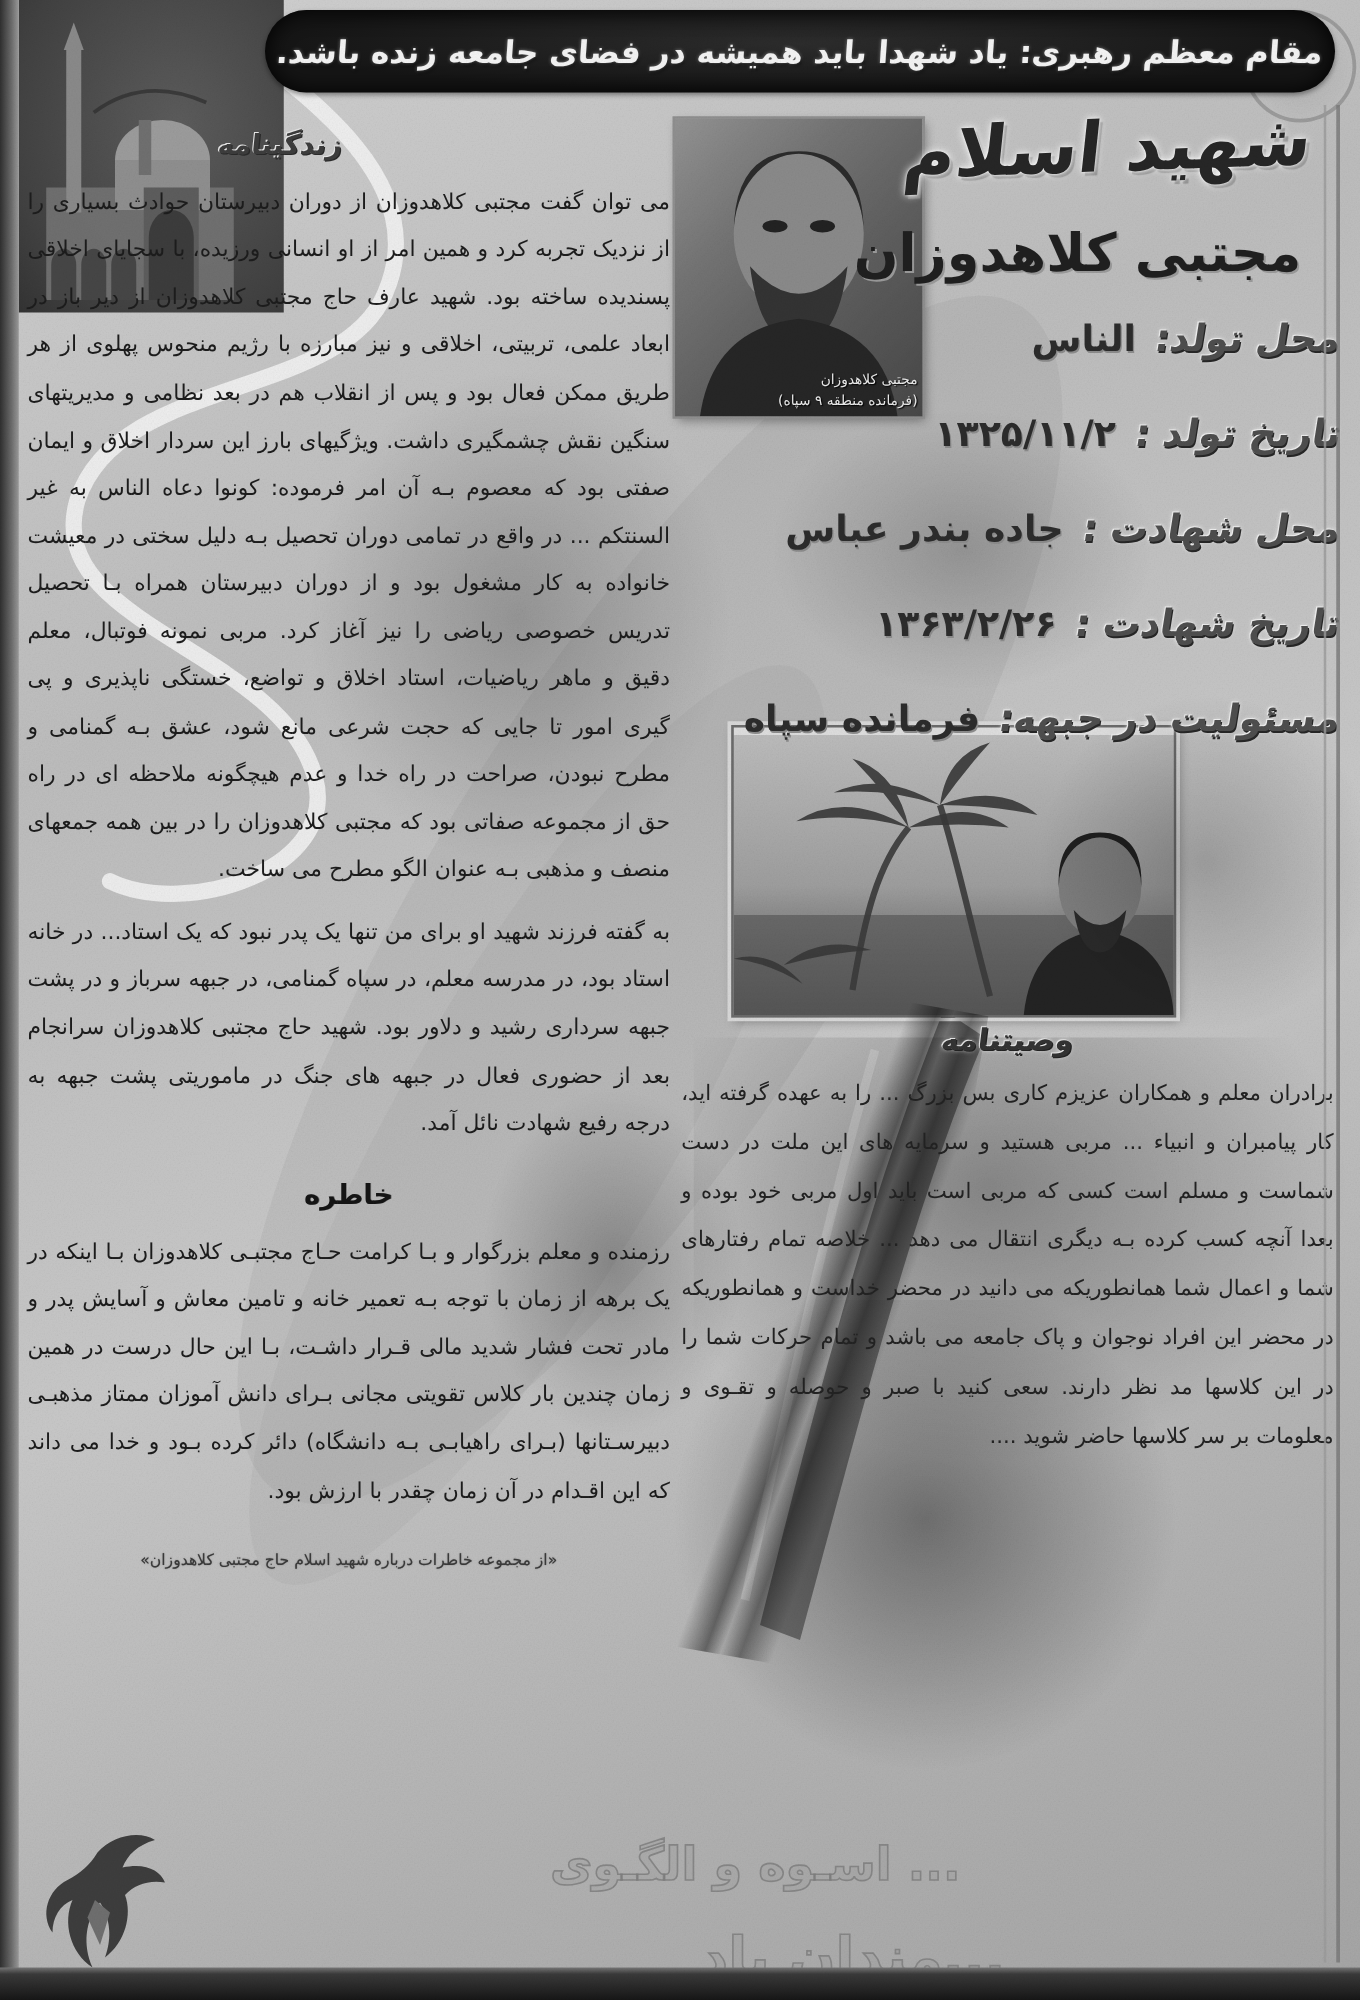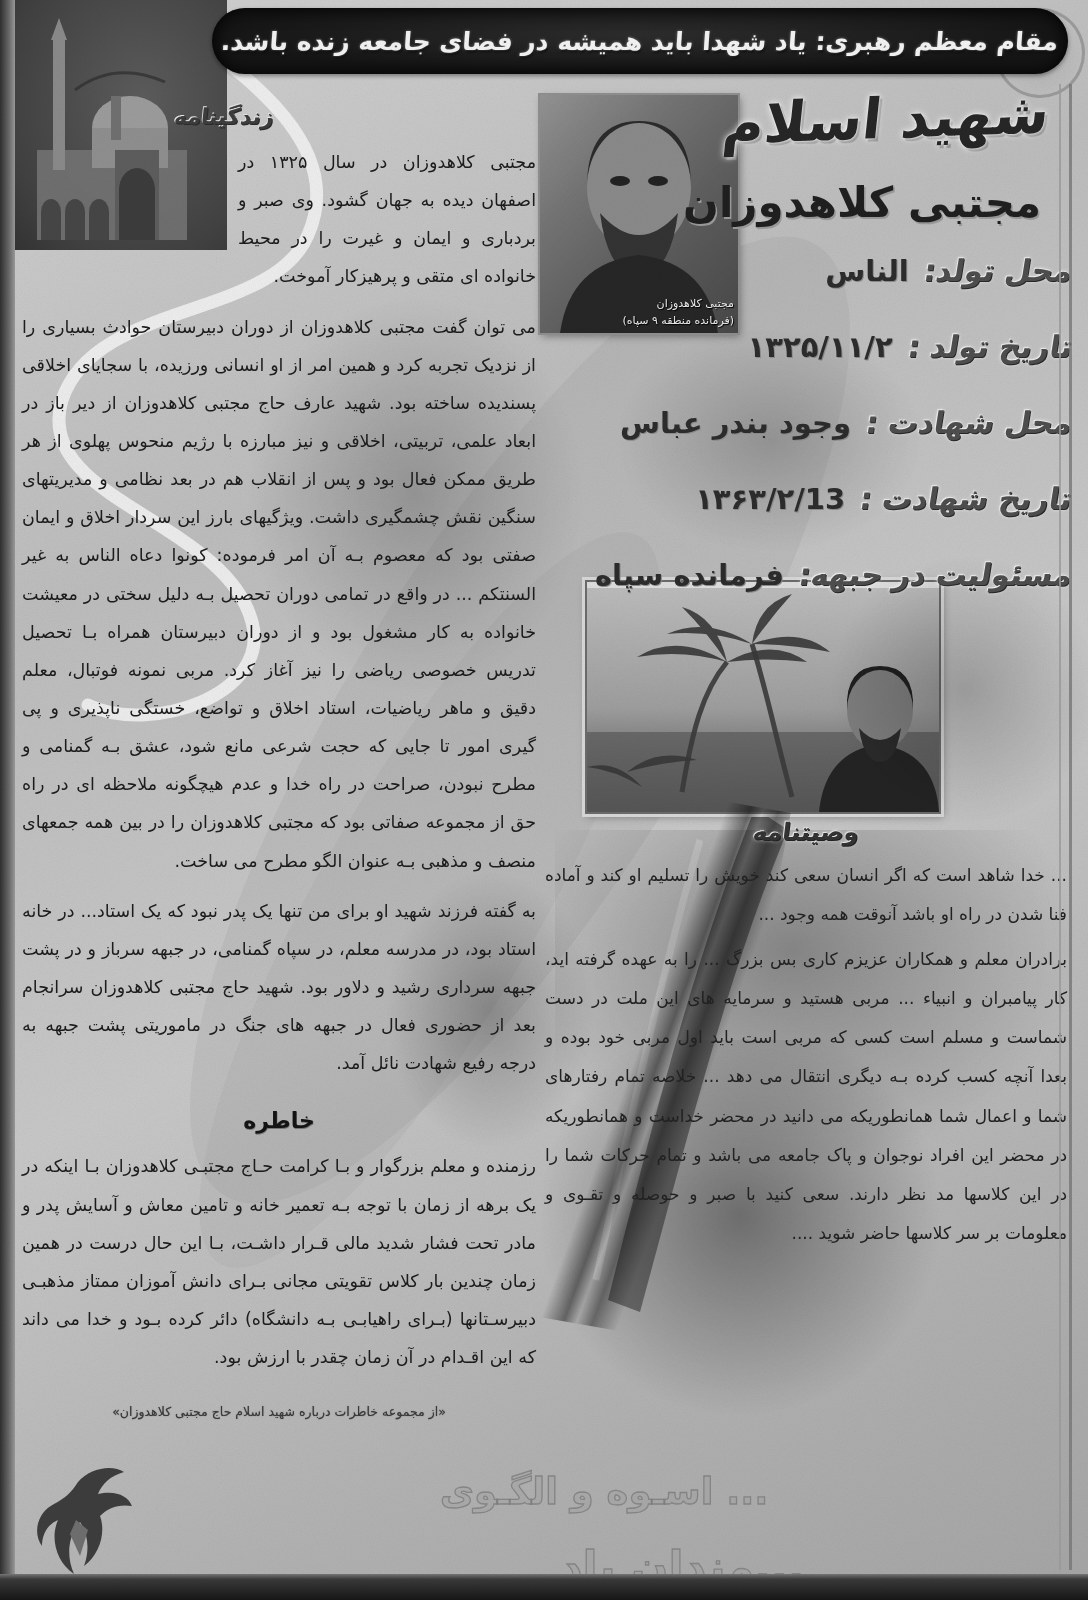--- a/index.html
+++ b/index.html
@@ -138,21 +138,20 @@
       <path d="M104,240 v-50 a18,22 0 0 1 36,0 v50 Z" fill="#3c3c3c"></path>
       <path d="M26,240 v-28 a10,13 0 0 1 20,0 v28 Z" fill="#464646"></path>
       <path d="M50,240 v-28 a10,13 0 0 1 20,0 v28 Z" fill="#464646"></path>
       <path d="M74,240 v-28 a10,13 0 0 1 20,0 v28 Z" fill="#464646"></path>
       <path d="M60,90 q40,-30 90,-8" stroke="#2e2e2e" stroke-width="3" fill="none" opacity="0.7"></path>
     </svg>
   </div>
 
   <div class="bio">
     <div class="bio-heading">زندگینامه</div>
-    <p><span class="img-spacer"></span><span>مجتبی کلاهدوزان در سال ۱۳۲۵ در اصفهان دیده به جهان گشود. وی صبر و بردباری و ایمان و غیرت را در محیط خانواده ای متقی و پرهیزکار آموخت.</span></p>
     <p>می توان گفت مجتبی کلاهدوزان از دوران دبیرستان حوادث بسیاری را از نزدیک تجربه کرد و همین امر از او انسانی ورزیده، با سجایای اخلاقی پسندیده ساخته بود. شهید عارف حاج مجتبی کلاهدوزان از دیر باز در ابعاد علمی، تربیتی، اخلاقی و نیز مبارزه با رژیم منحوس پهلوی از هر طریق ممکن فعال بود و پس از انقلاب هم در بعد نظامی و مدیریتهای سنگین نقش چشمگیری داشت. ویژگیهای بارز این سردار اخلاق و ایمان صفتی بود که معصوم بـه آن امر فرموده: کونوا دعاه الناس به غیر السنتکم ... در واقع در تمامی دوران تحصیل بـه دلیل سختی در معیشت خانواده به کار مشغول بود و از دوران دبیرستان همراه بـا تحصیل تدریس خصوصی ریاضی را نیز آغاز کرد. مربی نمونه فوتبال، معلم دقیق و ماهر ریاضیات، استاد اخلاق و تواضع، خستگی ناپذیری و پی گیری امور تا جایی که حجت شرعی مانع شود، عشق بـه گمنامی و مطرح نبودن، صراحت در راه خدا و عدم هیچگونه ملاحظه ای در راه حق از مجموعه صفاتی بود که مجتبی کلاهدوزان را در بین همه جمعهای منصف و مذهبی بـه عنوان الگو مطرح می ساخت.</p>
     <p>به گفته فرزند شهید او برای من تنها یک پدر نبود که یک استاد... در خانه استاد بود، در مدرسه معلم، در سپاه گمنامی، در جبهه سرباز و در پشت جبهه سرداری رشید و دلاور بود. شهید حاج مجتبی کلاهدوزان سرانجام بعد از حضوری فعال در جبهه های جنگ در ماموریتی پشت جبهه به درجه رفیع شهادت نائل آمد.</p>
     <div class="memory-heading">خاطره</div>
     <p>رزمنده و معلم بزرگوار و بـا کرامت حـاج مجتبـی کلاهدوزان بـا اینکه در یک برهه از زمان با توجه بـه تعمیر خانه و تامین معاش و آسایش پدر و مادر تحت فشار شدید مالی قـرار داشـت، بـا این حال درست در همین زمان چندین بار کلاس تقویتی مجانی بـرای دانش آموزان ممتاز مذهبـی دبیرسـتانها (بـرای راهیابـی بـه دانشگاه) دائر کرده بـود و خدا می داند که این اقـدام در آن زمان چقدر با ارزش بود.</p>
     <div class="footnote">«از مجموعه خاطرات درباره شهید اسلام حاج مجتبی کلاهدوزان»</div>
   </div>
 
   <div class="title-wrap">
     <span class="main-title">شهید اسلام</span>
   </div>
@@ -178,25 +177,25 @@
     <div class="detail-row">
       <span class="detail-label">محل تولد:</span>
       <span class="detail-value">الناس</span>
     </div>
     <div class="detail-row">
       <span class="detail-label">تاریخ تولد :</span>
       <span class="detail-value">۱۳۲۵/۱۱/۲</span>
     </div>
     <div class="detail-row">
       <span class="detail-label">محل شهادت :</span>
-      <span class="detail-value">وجود بندر عباس</span>
+      <span class="detail-value">جاده بندر عباس</span>
     </div>
     <div class="detail-row">
       <span class="detail-label">تاریخ شهادت :</span>
-      <span class="detail-value">۱۳۶۳/۲/13</span>
+      <span class="detail-value">۱۳۶۳/۲/۲۶</span>
     </div>
     <div class="detail-row">
       <span class="detail-label">مسئولیت در جبهه:</span>
       <span class="detail-value">فرمانده سپاه</span>
     </div>
   </div>
 
   <div class="photo2">
     <svg width="352" height="230">
       <rect y="150" width="352" height="80" fill="#5a5a5a" opacity="0.7"></rect>
@@ -217,21 +216,20 @@
       <path d="M232,230 q6,-60 60,-68 q56,8 60,68 Z" fill="#232323"></path>
       <ellipse cx="293" cy="128" rx="33" ry="40" fill="#7f7f7f"></ellipse>
       <path d="M260,128 a33,40 0 0 1 66,0 q2,-44 -33,-44 q-35,0 -33,44 Z" fill="#1f1f1f"></path>
       <path d="M272,146 q21,24 42,0 q-5,34 -21,34 q-16,0 -21,-34 Z" fill="#2a2a2a"></path>
       <rect width="352" height="6" fill="#e6e6e6" opacity="0.8"></rect>
     </svg>
   </div>
 
   <div class="will">
     <div class="will-heading">وصیتنامه</div>
-    <p>... خدا شاهد است که اگر انسان سعی کند خویش را تسلیم او کند و آماده فنا شدن در راه او باشد آنوقت همه وجود ...</p>
     <p>برادران معلم و همکاران عزیزم کاری بس بزرگ ... را به عهده گرفته اید، کار پیامبران و انبیاء ... مربی هستید و سرمایه های این ملت در دست شماست و مسلم است کسی که مربی است باید اول مربی خود بوده و بعدا آنچه کسب کرده بـه دیگری انتقال می دهد ... خلاصه تمام رفتارهای شما و اعمال شما همانطوریکه می دانید در محضر خداست و همانطوریکه در محضر این افراد نوجوان و پاک جامعه می باشد و تمام حرکات شما را در این کلاسها مد نظر دارند. سعی کنید با صبر و حوصله و تقـوی و معلومات بر سر کلاسها حاضر شوید ....</p>
   </div>
 
   <div class="slogan">
     <span class="l1">... اسـوه و الگـوی</span>
     <span class="l2">...مندان باد</span>
   </div>
 
   <div class="logo">
     <svg width="120" height="126" viewBox="0 0 120 126">

